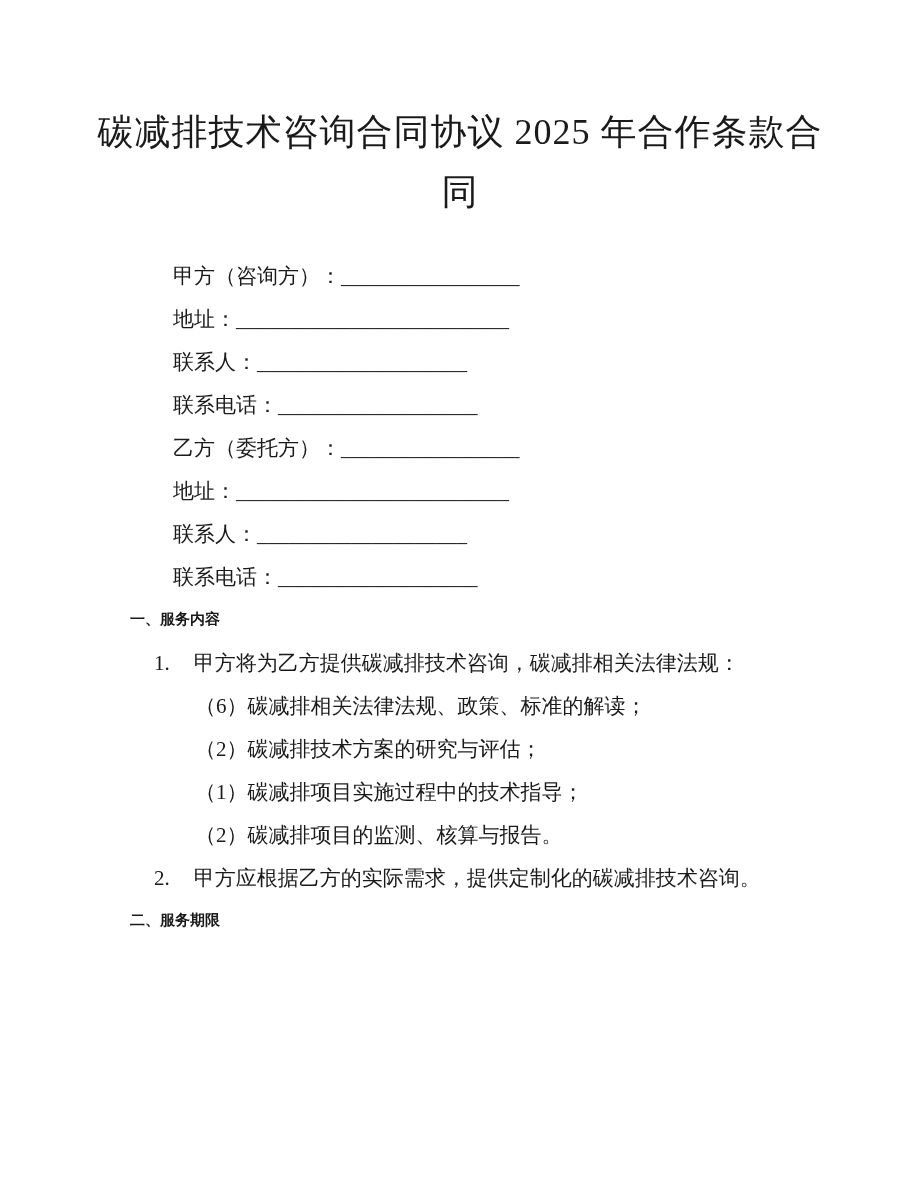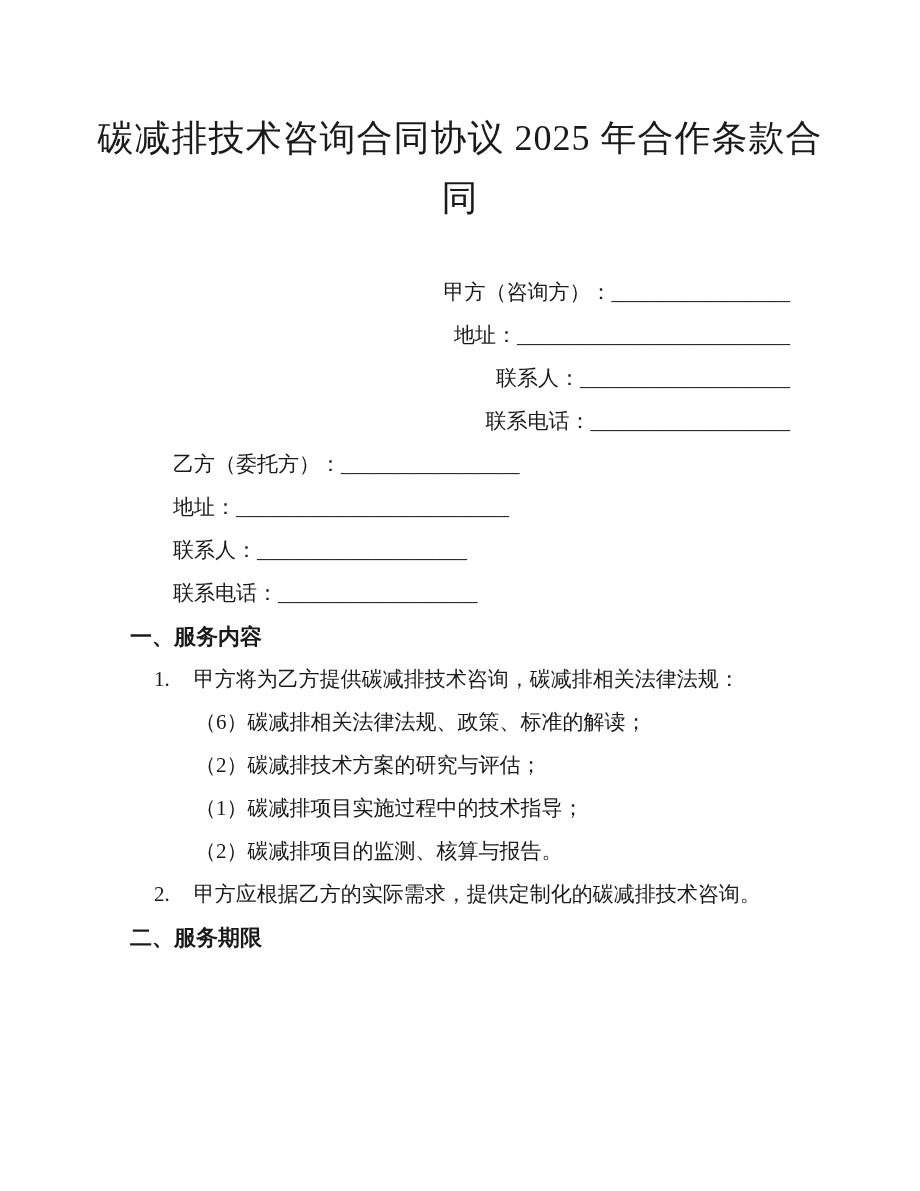--- a/index.html
+++ b/index.html
@@ -1,47 +1,47 @@
 <!DOCTYPE html>
 <html><head>
 <meta charset="utf-8">
 <style>
   html,body { margin:0; padding:0; background:#ffffff; }
   .page {
     position:relative;
     width:920px; height:1191px;
     box-sizing:border-box;
-    padding:14px 130px;
+    padding:8px 130px;
     background:#ffffff;
     color:#1a1a1a;
     font-family:"Liberation Serif","DejaVu Serif",serif;
     overflow:hidden;
   }
   h1.title {
     font-size:36px;
     font-weight:normal;
     line-height:60px;
     text-align:center;
     width:744px;
     margin:94px 0 0 -42px;
     letter-spacing:1px;
   }
-  .form-block { margin-top:49px;text-align:right; }
+  .form-block { margin-top:39px; }
   p {
     font-size:21px;
     line-height:31px;
     margin:0 0 12px 0;
   }
   p.form-line { padding-left:43px; }
   .blank { white-space:nowrap; }
   p.intro { text-indent:42px; }
   h2.heading {
-    font-size:22px;
+    font-size:15px;
     font-weight:bold;
-    font-family:Liberation Sans, sans-serif;
+    font-family:Liberation Mono, monospace;
     line-height:31px;
     margin:0 0 12px 0;
   }
   p.item { text-indent:24px; }
   .num { margin-right:24px; }
   p.subitem { text-indent:65px; }
 </style>
 </head>
 <body>
 

